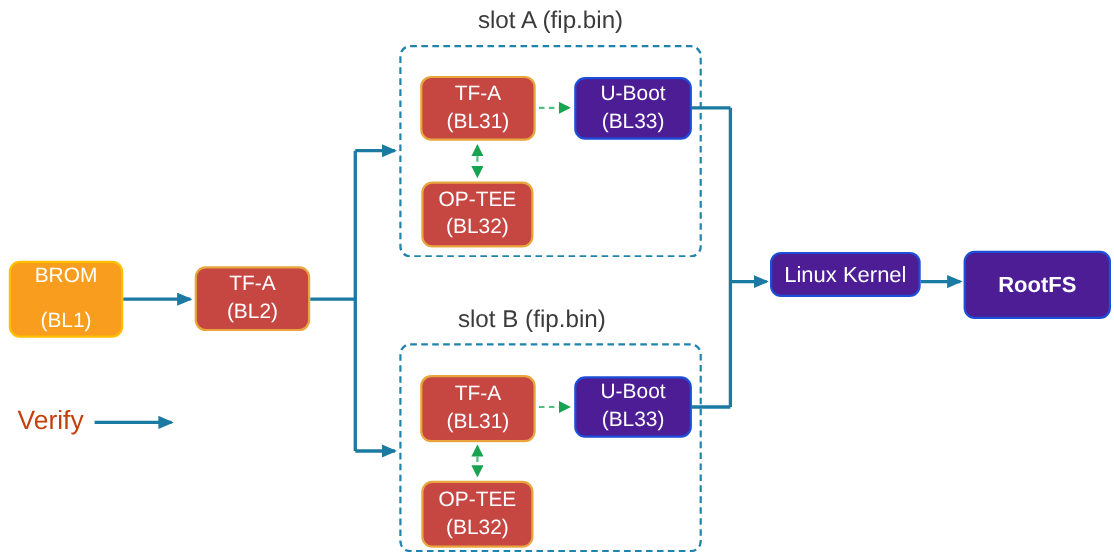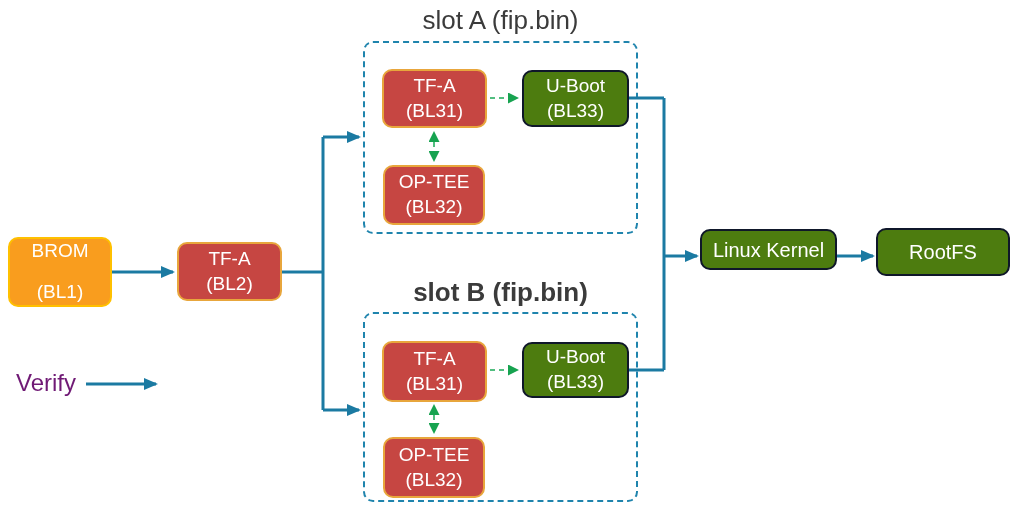--- a/index.html
+++ b/index.html
@@ -14,34 +14,34 @@
   .node {
     position:absolute; z-index:2;
     display:flex; flex-direction:column;
     align-items:center; justify-content:center;
     color:#ffffff; font-size:19px; line-height:1.3;
     text-align:center; box-sizing:border-box;
     border-radius:10px;
   }
   .node-orange { background:#F99D1E; border:2px solid #FFC000;justify-content:space-between; }
   .node-red    { background:#C64642; border:2px solid #E8A63C; }
-  .node-blue   { background:#4d7c0f; border:2px solid #0f172a; }
+  .node-blue   { background:#4c1d95; border:2px solid #1d4ed8; }
   .slot-box {
     position:absolute; z-index:0;
     border:2px dashed #1F84AD; border-radius:10px;
     box-sizing:border-box; background:transparent;
   }
   .slot-title {
     position:absolute; z-index:2;
-    font-size:26px; color:#3B3B3B;
+    font-size:22px; color:#3B3B3B;
     text-align:center;
   }
   .verify-label {
     position:absolute; z-index:2;
-    font-size:24px; color:#701a75;
+    font-size:24px; color:#c2410c;
   }
   .kernel-label { font-size:20px; }
 </style>
 </head>
 <body>
 
 <div id="canvas">
 
   <svg id="wires" width="1013" height="507" viewBox="0 0 1013 507">
     <defs>
@@ -71,21 +71,21 @@
     <line x1="490" y1="98" x2="517" y2="98" stroke="#52BE80" stroke-width="2" stroke-dasharray="5,4" marker-end="url(#green-head)"></line>
     <line x1="434" y1="133" x2="434" y2="160" stroke="#52BE80" stroke-width="2" stroke-dasharray="5,4" marker-start="url(#green-head-rev)" marker-end="url(#green-head)"></line>
     <line x1="490" y1="370" x2="517" y2="370" stroke="#52BE80" stroke-width="2" stroke-dasharray="5,4" marker-end="url(#green-head)"></line>
     <line x1="434" y1="406" x2="434" y2="432" stroke="#52BE80" stroke-width="2" stroke-dasharray="5,4" marker-start="url(#green-head-rev)" marker-end="url(#green-head)"></line>
   </svg>
 
   <div class="slot-box" style="left:363px; top:41px; width:275px; height:193px;"></div>
   <div class="slot-title" style="left:363px; top:5px; width:275px;">slot A (fip.bin)</div>
 
   <div class="slot-box" style="left:363px; top:312px; width:275px; height:190px;"></div>
-  <div class="slot-title" style="left:363px; top:277px; width:275px;font-weight:bold;">slot B (fip.bin)</div>
+  <div class="slot-title" style="left:346px; top:277px; width:275px;">slot B (fip.bin)</div>
 
   <div class="node node-orange" style="left:8px; top:237px; width:104px; height:70px;">
     <span>BROM</span>
     <span>(BL1)</span>
   </div>
 
   <div class="node node-red" style="left:177px; top:242px; width:105px; height:59px;">
     <span>TF-A</span>
     <span>(BL2)</span>
   </div>
@@ -117,19 +117,19 @@
 
   <div class="node node-red" style="left:383px; top:437px; width:102px; height:61px;">
     <span>OP-TEE</span>
     <span>(BL32)</span>
   </div>
 
   <div class="node node-blue kernel-label" style="left:700px; top:229px; width:137px; height:41px;">
     <span>Linux Kernel</span>
   </div>
 
-  <div class="node node-blue kernel-label" style="left:876px; top:228px; width:134px; height:48px;">
+  <div class="node node-blue kernel-label" style="left:876px; top:228px; width:134px; height:62px;font-weight:bold;">
     <span>RootFS</span>
   </div>
 
   <div class="verify-label" style="left:16px; top:369px;">Verify</div>
 
 </div>
 
 </body></html>

